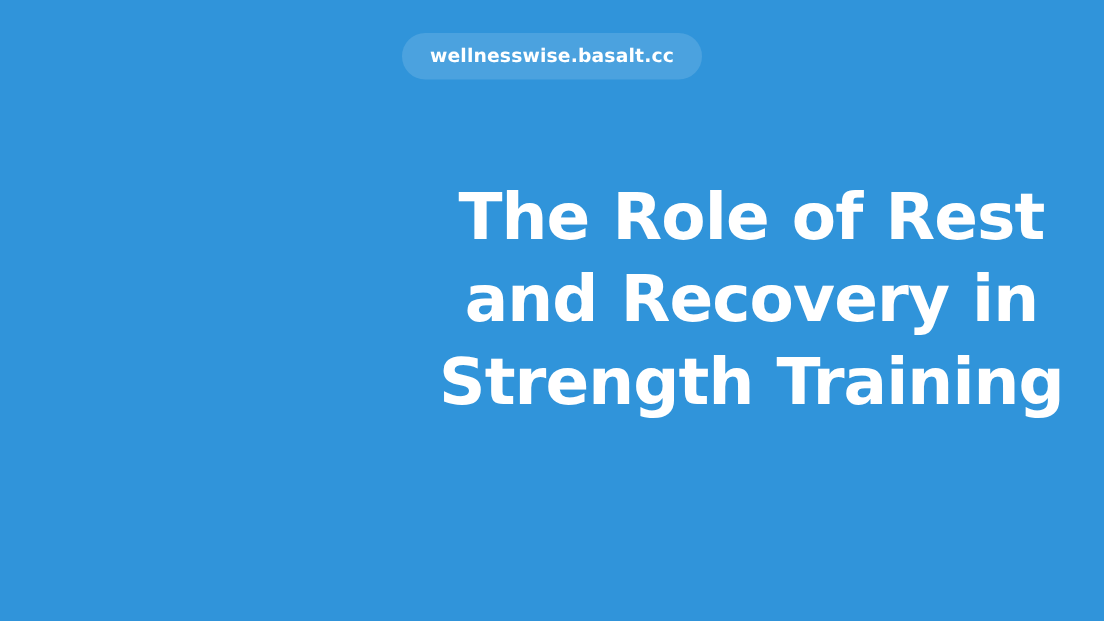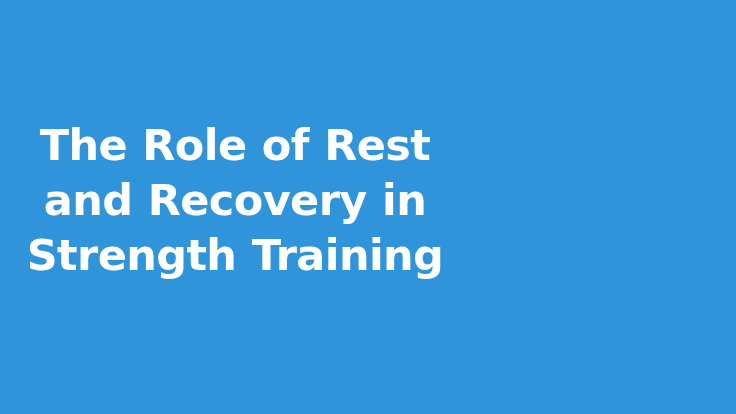--- a/index.html
+++ b/index.html
@@ -47,38 +47,41 @@
     white-space: nowrap;
   }
 
   
   .headline-wrap {
     position: absolute;
     left: 0;
     right: 0;
     top: 118px;
     display: flex;
-    justify-content: flex-start;
+    justify-content: flex-end;
   }
   .headline {
     width: 470px;
     margin: 0;
     text-align: center;
     color: #ffffff;
     font-family: "DejaVu Sans", sans-serif;
     font-size: 43px;
     line-height: 55px;
     font-weight: bold;
     letter-spacing: -0.6px;
     word-spacing: 1px;
   }
 </style>
 </head>
 <body>
 
 <div class="og-card">
 
+  <div class="domain-pill">
+    <span class="domain-pill-label">wellnesswise.basalt.cc</span>
+  </div>
 
   <div class="headline-wrap">
     <h1 class="headline">The Role of Rest and Recovery in Strength Training</h1>
   </div>
 
 </div>
 
 </body></html>

